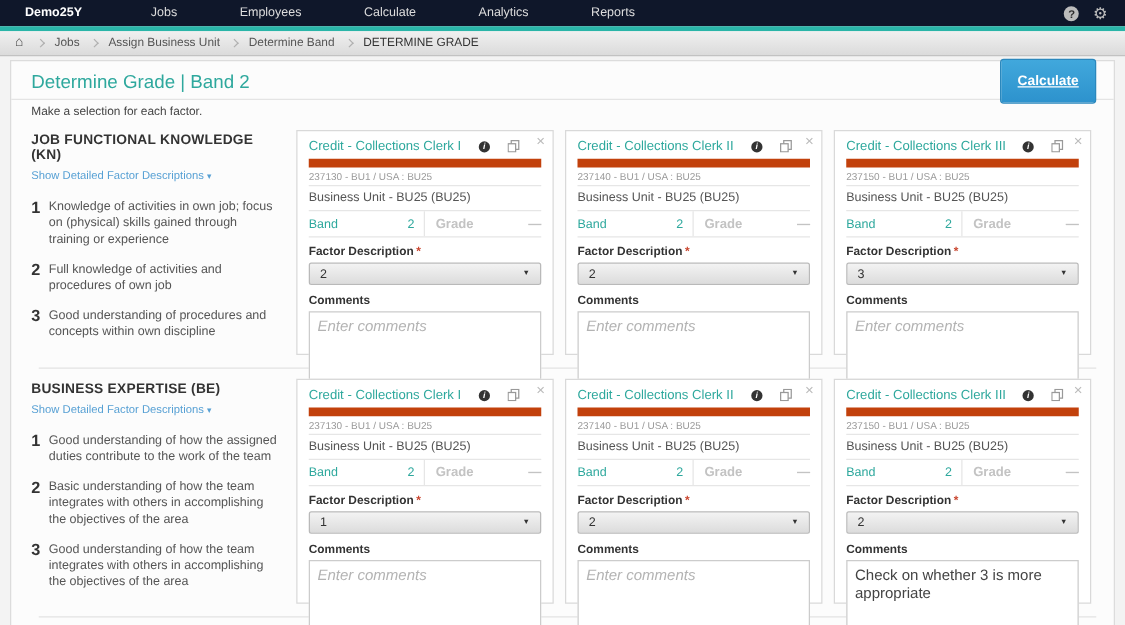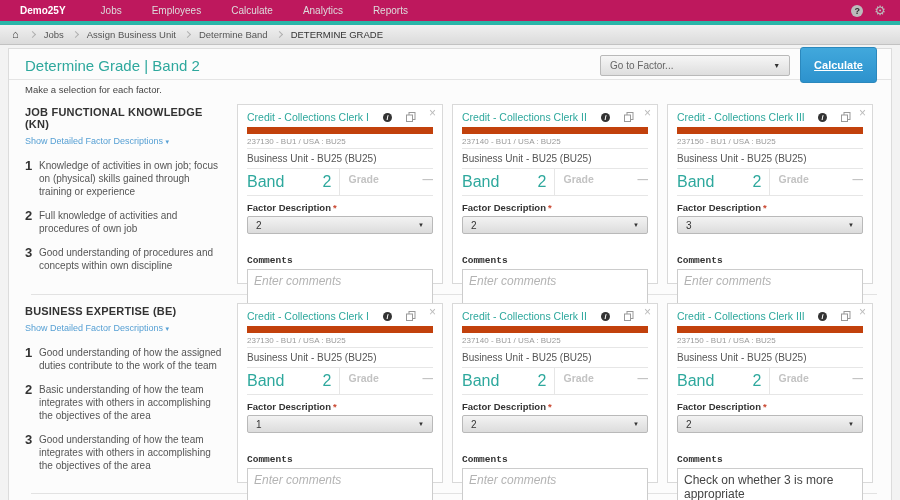--- a/index.html
+++ b/index.html
@@ -1,20 +1,20 @@
 <!DOCTYPE html>
 <html><head>
 <meta charset="utf-8">
 <style>
   * { margin:0; padding:0; box-sizing:border-box; }
   body { width:900px; height:500px; overflow:hidden; background:#f3f3f3;
          font-family:"Liberation Sans", sans-serif; }
 
   
-  .topnav { display:flex; align-items:stretch; height:21px; background:#be185d; }
+  .topnav { display:flex; align-items:stretch; height:21px; background:#0f172a;gap:20px; }
   .nav-brand { color:#fff; font-weight:bold; font-size:10px; padding:0 20px;
                display:flex; align-items:center; }
   .nav-item { color:#ddd; font-size:10px; padding:0 15px; display:flex; align-items:center; }
   .nav-right { margin-left:auto; display:flex; align-items:center; gap:11px; padding-right:14px; }
   .help-ic { width:12px; height:12px; border-radius:50%; background:#bcbcbc; color:#2d2d2d;
              font-size:9px; font-weight:bold; display:flex; align-items:center; justify-content:center; }
   .gear-ic { color:#bcbcbc; font-size:13px; line-height:1; }
   .teal-strip { height:4px; background:#2ab5a8; }
 
   
@@ -61,31 +61,31 @@
                     padding-bottom:4px; padding-right:12px; }
   .card-title { color:#2ea89d; font-size:10.5px; white-space:nowrap; overflow:hidden; }
   .info-ic { width:9px; height:9px; border-radius:50%; background:#333; color:#fff; font-size:7px;
              font-style:italic; font-weight:bold; display:flex; align-items:center;
              justify-content:center; flex-shrink:0; }
   .copy-ic { flex-shrink:0; display:flex; }
   .card-code { font-size:8px; color:#9a9a9a; padding:3px 0 2px; border-bottom:1px solid #e6e6e6; }
   .card-bu { font-size:10px; color:#555; padding:4px 0; border-bottom:1px solid #e6e6e6; }
   .band-row { display:flex; border-bottom:1px solid #e6e6e6; }
   .band-cell { flex:1; display:flex; padding:4px 7px 4px 0; border-right:1px solid #e6e6e6;
-               font-size:16px; color:#2ea89d; }
+               font-size:10px; color:#2ea89d;align-items:center; }
   .band-val { margin-left:auto; }
   .grade-cell { flex:1; display:flex; padding:4px 0 4px 9px; font-size:10.5px; color:#c3c3c3;font-weight:bold; }
   .grade-val { margin-left:auto; }
   .field-label { font-size:9.5px; font-weight:bold; color:#333; margin-top:6px; }
   .req { color:#c9452e; margin-left:2px; }
   .select { height:18px; background:linear-gradient(#f3f3f3,#dcdcdc); border:1px solid #b9b9b9;
             border-radius:2px; display:flex; align-items:center; padding:0 8px; margin-top:3px;
             font-size:10px; color:#333; cursor:default; }
   .select-caret { margin-left:auto; font-size:6px; color:#333; }
-  .comments-label { margin-top:21px;font-family:Liberation Mono, monospace; }
+  .comments-label { margin-top:7px; }
   textarea.comments { width:100%; height:55px; margin-top:3px; border:1px solid #ccc;
                       font-family:"Liberation Sans", sans-serif; font-size:12px; color:#444;
                       padding:4px 6px; resize:none; background:#fff; }
   textarea.comments::placeholder { color:#b3b3b3; font-style:italic; }
 </style>
 </head>
 <body>
 
 <div class="topnav">
   <div class="nav-brand">Demo25Y</div>
@@ -111,24 +111,20 @@
   <span class="crumb-item">Determine Band</span>
   <span class="crumb-sep"></span>
   <span class="crumb-item active">DETERMINE GRADE</span>
 </div>
 
 <div class="content">
 
   <div class="panel-header">
     <div class="page-title">Determine Grade | Band 2</div>
     <div class="header-right">
-      <div class="goto-select">
-        <span>Go to Factor...</span>
-        <span class="goto-caret">▼</span>
-      </div>
       <div class="btn-calculate">Calculate</div>
     </div>
   </div>
 
   <div class="subtitle">Make a selection for each factor.</div>
 
   <div class="section">
     <div class="left-col">
       <div class="sec-heading">JOB FUNCTIONAL KNOWLEDGE (KN)</div>
       <span class="sec-link"><span>Show Detailed Factor Descriptions</span> <span class="lcaret">▾</span></span>

